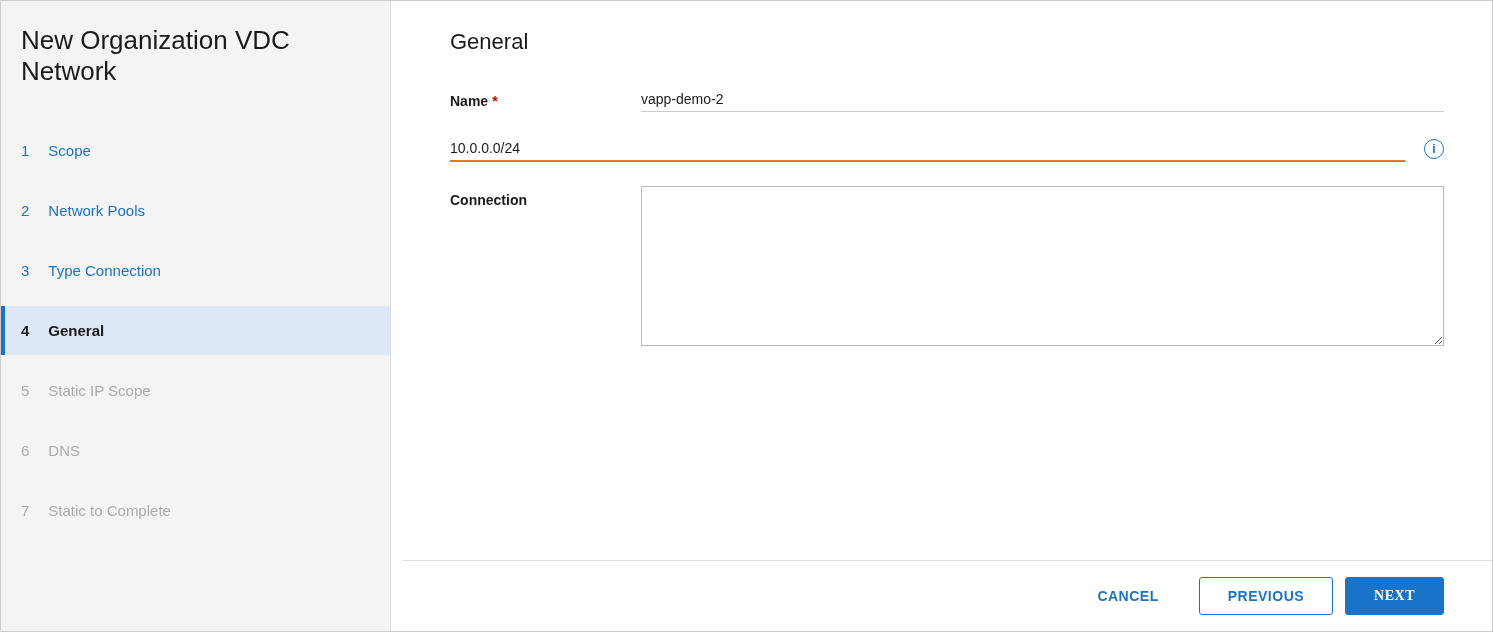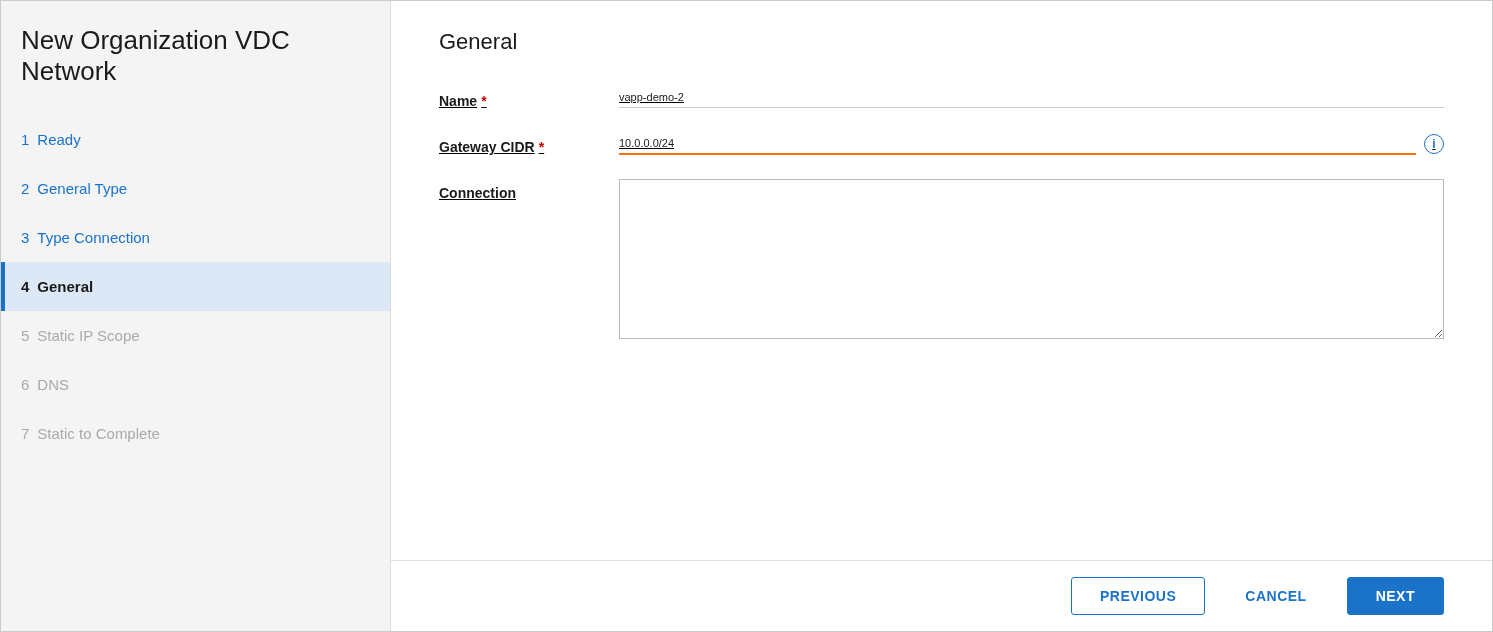--- a/index.html
+++ b/index.html
@@ -1,19 +1,20 @@
 <!DOCTYPE html>
 <html><head>
   <meta charset="utf-8">
   <style>
     * {
       box-sizing: border-box;
       margin: 0;
       padding: 0;
       font-family: -apple-system, BlinkMacSystemFont, "Segoe UI", Arial, sans-serif;
+      gap: 11px;
     }
 
     body {
       width: 1493px;
       height: 632px;
       overflow: hidden;
       background: #fff;
       display: flex;
       border: 1px solid #ccc;
     }
@@ -99,21 +100,20 @@
       font-size: 22px;
       font-weight: 400;
       color: #1a1a1a;
       margin-bottom: 32px;
     }
 
     .form-row {
       display: flex;
       align-items: flex-start;
       margin-bottom: 24px;
-      text-decoration: underline;
     }
 
     .form-label {
       width: 180px;
       min-width: 180px;
       font-size: 14px;
       font-weight: 600;
       color: #1a1a1a;
       padding-top: 6px;
     }
@@ -127,21 +127,21 @@
       flex: 1;
       display: flex;
       align-items: center;
     }
 
     .form-input {
       width: 100%;
       border: none;
       border-bottom: 1px solid #ccc;
       outline: none;
-      font-size: 11px;
+      font-size: 14px;
       color: #1a1a1a;
       padding: 4px 0;
       background: transparent;
     }
 
     .form-input.active-input {
       border-bottom: 2px solid #f97316;
     }
 
     .info-icon {
@@ -204,35 +204,36 @@
     .btn-previous {
       background: #fff;
       border: 1.5px solid #1a73c8;
       color: #1a73c8;
     }
 
     .btn-next {
       background: #1a73c8;
       border: 1.5px solid #1a73c8;
       color: #fff;
+      font-family: Liberation Serif, serif;
     }
   </style>
 </head>
 <body>
 
 <div class="sidebar">
   <div class="sidebar-title">New Organization VDC Network</div>
   <nav class="sidebar-nav">
     <div class="nav-item">
       <span class="step-num">1</span>
-      <span>Ready</span>
+      <span>Scope</span>
     </div>
     <div class="nav-item">
       <span class="step-num">2</span>
-      <span>General Type</span>
+      <span>Network Pools</span>
     </div>
     <div class="nav-item">
       <span class="step-num">3</span>
       <span>Type Connection</span>
     </div>
     <div class="nav-item active">
       <span class="step-num">4</span>
       <span>General</span>
     </div>
     <div class="nav-item disabled">
@@ -257,37 +258,34 @@
     <div class="form-row">
       <div class="form-label">
         <span>Name</span><span class="required-star">*</span>
       </div>
       <div class="form-field">
         <input type="text" class="form-input" value="vapp-demo-2" style="">
       </div>
     </div>
 
     <div class="form-row">
-      <div class="form-label">
-        <span>Gateway CIDR</span><span class="required-star">*</span>
-      </div>
       <div class="form-field">
         <input type="text" class="form-input active-input" value="10.0.0.0/24" style="">
         <div class="info-icon">i</div>
       </div>
     </div>
 
     <div class="form-row">
       <div class="form-label">
         <span>Connection</span>
       </div>
       <div class="form-field">
         <textarea class="form-textarea" style=""></textarea>
       </div>
     </div>
   </div>
 
   <div class="footer">
+    <button class="btn btn-cancel">CANCEL</button>
     <button class="btn btn-previous">PREVIOUS</button>
-    <button class="btn btn-cancel">CANCEL</button>
     <button class="btn btn-next">NEXT</button>
   </div>
 </div>
 
 </body></html>

